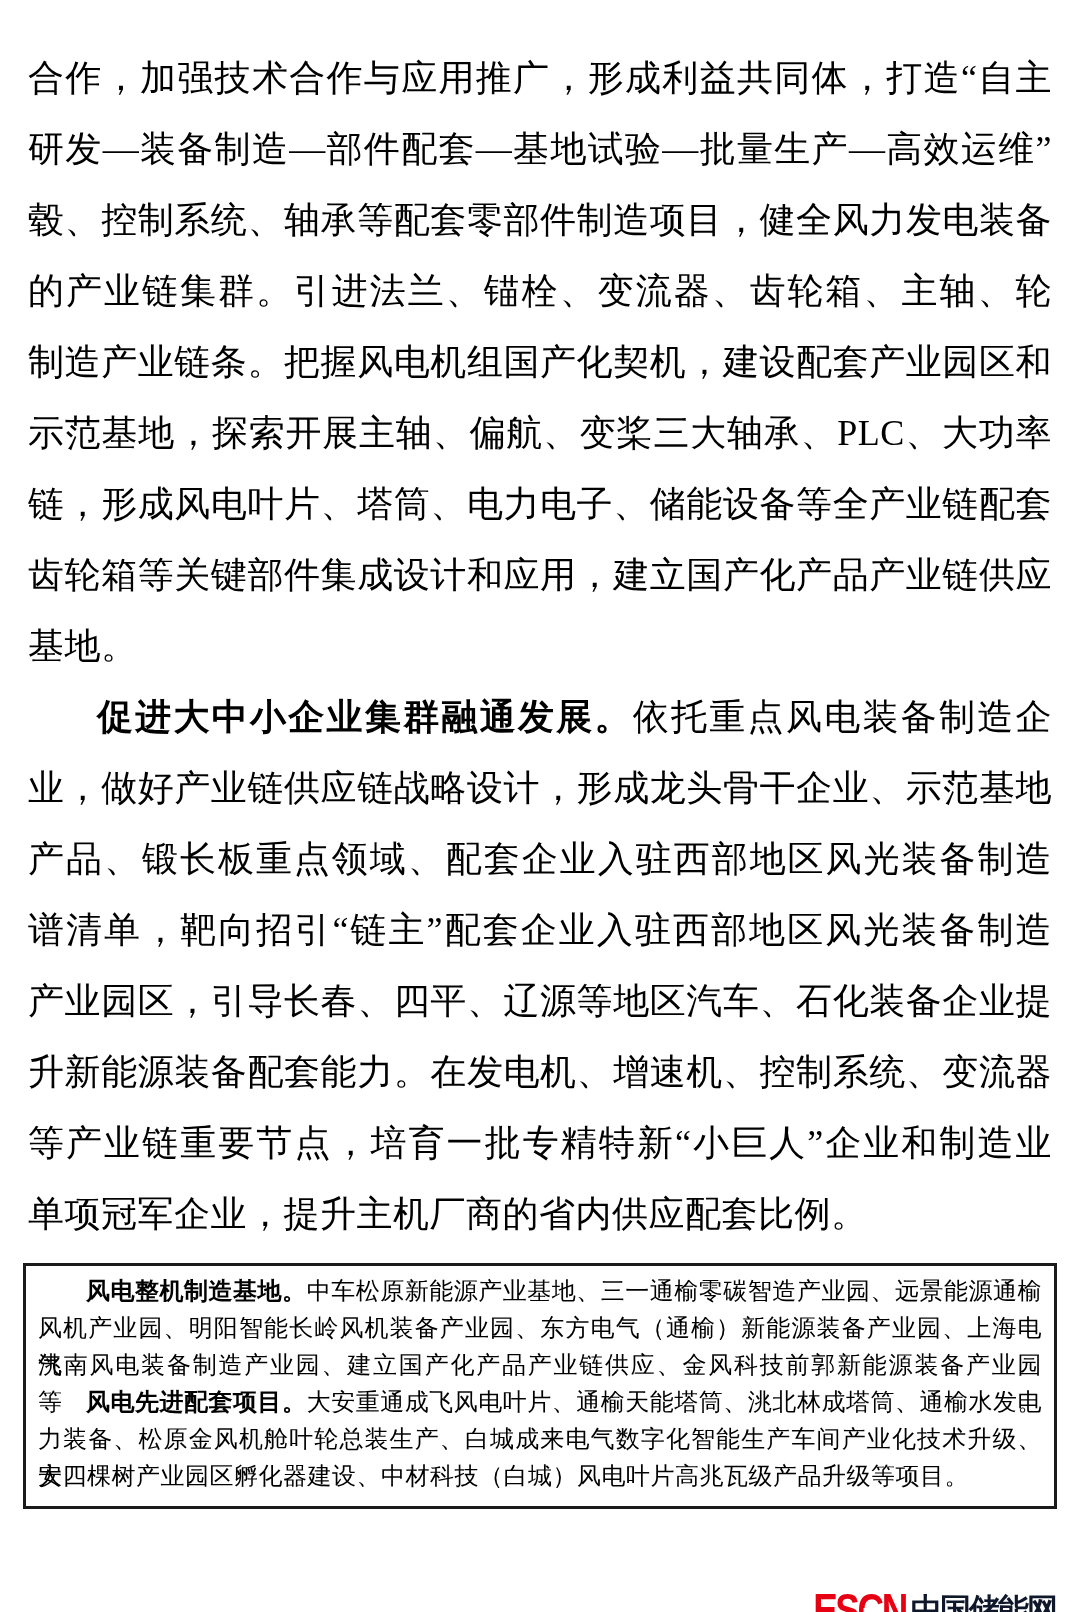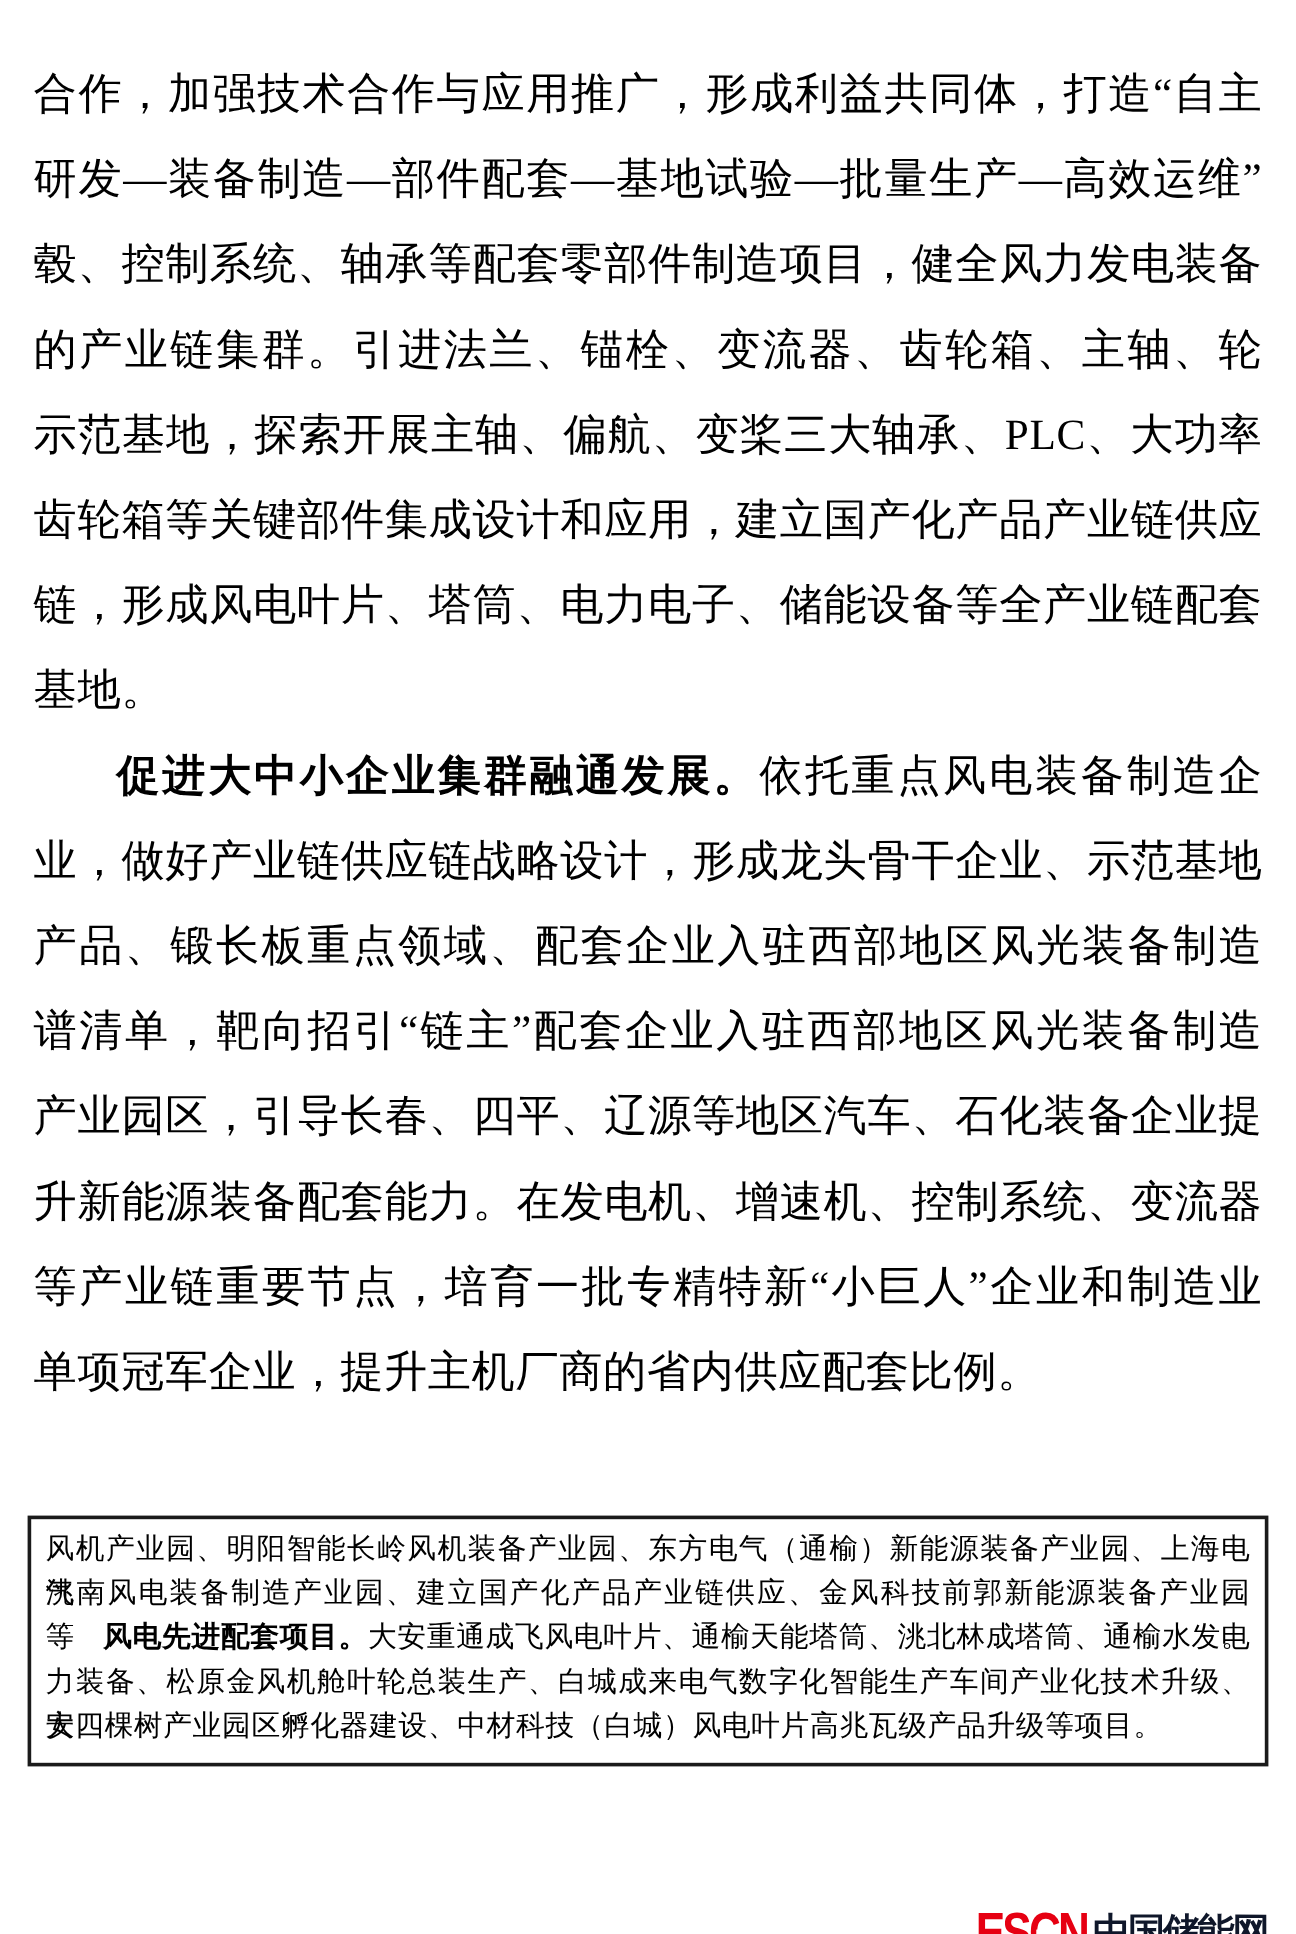--- a/index.html
+++ b/index.html
@@ -45,39 +45,43 @@
 </head>
 <body>
 
 <div class="page">
 
   <main class="body-text">
     <div class="line j">合作，加强技术合作与应用推广，形成利益共同体，打造“自主</div>
     <div class="line j">研发—装备制造—部件配套—基地试验—批量生产—高效运维”</div>
     <div class="line j">毂、控制系统、轴承等配套零部件制造项目，健全风力发电装备</div>
     <div class="line j">的产业链集群。引进法兰、锚栓、变流器、齿轮箱、主轴、轮</div>
+    <div class="line j">制造产业链条。把握风电机组国产化契机，建设配套产业园区和</div>
     <div class="line j">示范基地，探索开展主轴、偏航、变桨三大轴承、PLC、大功率</div>
+    <div class="line j">链，形成风电叶片、塔筒、电力电子、储能设备等全产业链配套</div>
     <div class="line j">齿轮箱等关键部件集成设计和应用，建立国产化产品产业链供应</div>
-    <div class="line j">链，形成风电叶片、塔筒、电力电子、储能设备等全产业链配套</div>
     <div class="line">基地。</div>
 
     <div class="line j indent">
       <b>促进大中小企业集群融通发展。</b><span>依托重点风电装备制造企</span>
     </div>
     <div class="line j">业，做好产业链供应链战略设计，形成龙头骨干企业、示范基地</div>
     <div class="line j">产品、锻长板重点领域、配套企业入驻西部地区风光装备制造</div>
     <div class="line j">谱清单，靶向招引“链主”配套企业入驻西部地区风光装备制造</div>
     <div class="line j">产业园区，引导长春、四平、辽源等地区汽车、石化装备企业提</div>
     <div class="line j">升新能源装备配套能力。在发电机、增速机、控制系统、变流器</div>
     <div class="line j">等产业链重要节点，培育一批专精特新“小巨人”企业和制造业</div>
     <div class="line">单项冠军企业，提升主机厂商的省内供应配套比例。</div>
   </main>
 
   <section class="panel">
     <div class="panel-body">
+      <div class="bline j bindent">
+        <b>风电整机制造基地。</b><span>中车松原新能源产业基地、三一通榆零碳智造产业园、远景能源通榆</span>
+      </div>
       <div class="bline j">风机产业园、明阳智能长岭风机装备产业园、东方电气（通榆）新能源装备产业园、上海电气</div>
       <div class="bline j">洮南风电装备制造产业园、建立国产化产品产业链供应、金风科技前郭新能源装备产业园等。</div>
       <div class="bline j bindent">
         <b>风电先进配套项目。</b><span>大安重通成飞风电叶片、通榆天能塔筒、洮北林成塔筒、通榆水发电</span>
       </div>
       <div class="bline j">力装备、松原金风机舱叶轮总装生产、白城成来电气数字化智能生产车间产业化技术升级、大</div>
       <div class="bline">安四棵树产业园区孵化器建设、中材科技（白城）风电叶片高兆瓦级产品升级等项目。</div>
     </div>
   </section>
 

